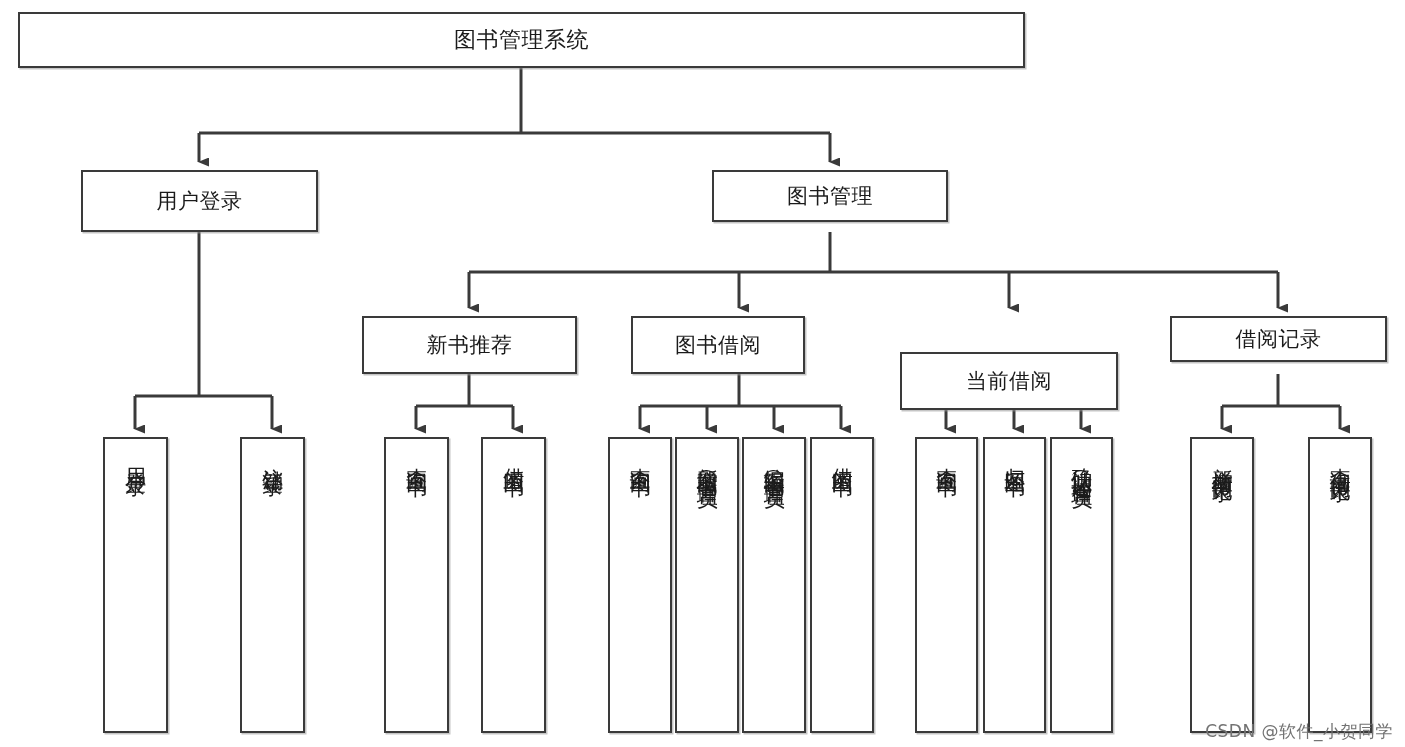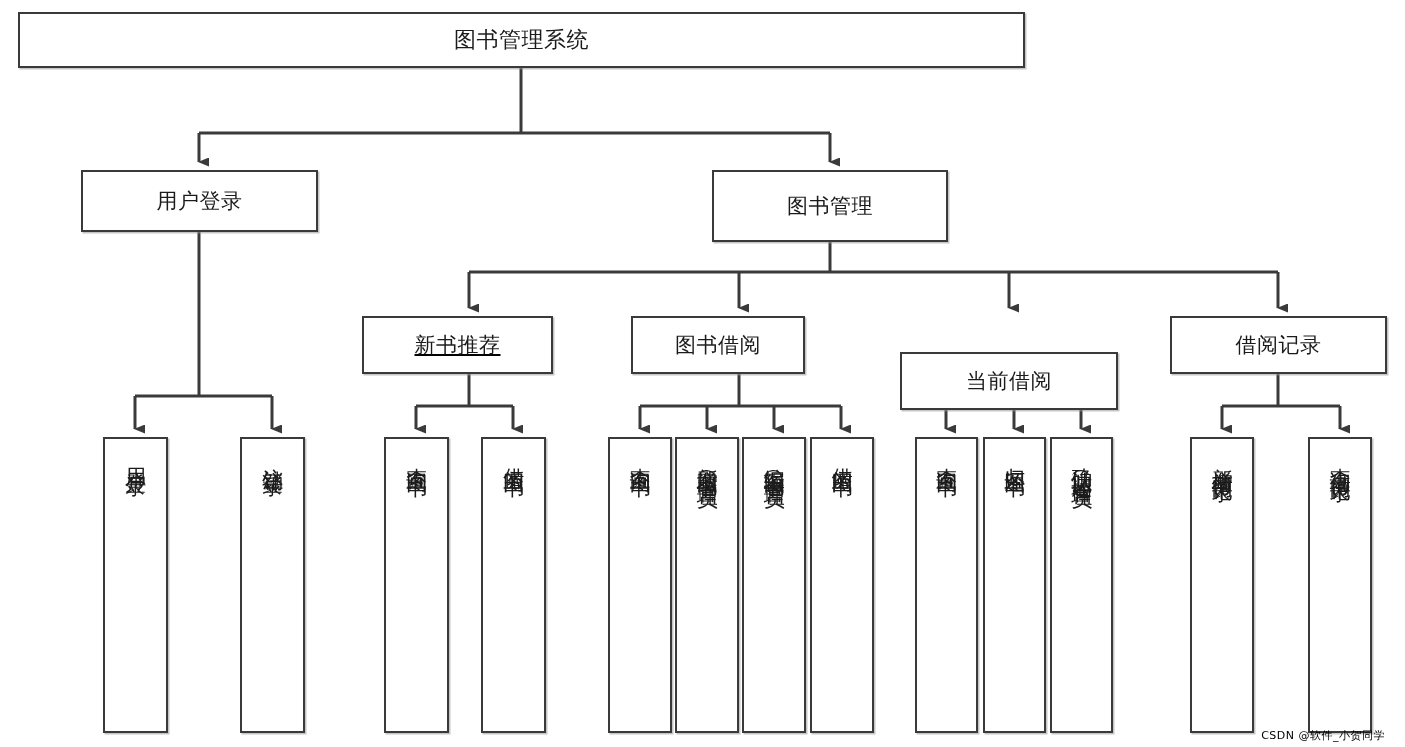--- a/index.html
+++ b/index.html
@@ -54,24 +54,24 @@
   }
   .node.leaf {
     align-items: flex-start;
     padding-top: 12px;
   }
   .node.root .node-label {
     font-size: 22px;
   }
   #watermark {
     position: absolute;
-    right: 20px;
+    right: 12px;
     bottom: 4px;
-    color: #000000;
-    font-size: 11px;
+    color: #737373;
+    font-size: 17px;
     letter-spacing: 0.5px;
     z-index: 5;
     white-space: nowrap;
     user-select: none;
   }
 </style>
 </head>
 <body>
 
 <div id="diagram-canvas">
@@ -126,34 +126,34 @@
     </g>
   </svg>
 
   <div class="node root" style="left:18px; top:12px; width:1007px; height:56px;">
     <span class="node-label">图书管理系统</span>
   </div>
 
   <div class="node" style="left:81px; top:170px; width:237px; height:62px;">
     <span class="node-label">用户登录</span>
   </div>
-  <div class="node" style="left:712px; top:170px; width:236px; height:72px;">
+  <div class="node" style="left:712px; top:170px; width:236px; height:52px;">
     <span class="node-label">图书管理</span>
   </div>
 
-  <div class="node" style="left:362px; top:316px; width:191px; height:58px;text-decoration:underline;">
+  <div class="node" style="left:362px; top:316px; width:215px; height:58px;">
     <span class="node-label">新书推荐</span>
   </div>
   <div class="node" style="left:631px; top:316px; width:174px; height:58px;">
     <span class="node-label">图书借阅</span>
   </div>
   <div class="node" style="left:900px; top:316px; width:218px; height:58px;margin-top:36px;">
     <span class="node-label">当前借阅</span>
   </div>
-  <div class="node" style="left:1170px; top:316px; width:217px; height:58px;">
+  <div class="node" style="left:1170px; top:316px; width:217px; height:46px;">
     <span class="node-label">借阅记录</span>
   </div>
 
   <div class="node leaf" style="left:103px; top:437px; width:65px; height:296px;">
     <span class="node-label">用户登录</span>
   </div>
   <div class="node leaf" style="left:240px; top:437px; width:65px; height:296px;">
     <span class="node-label">注销登录</span>
   </div>
 

